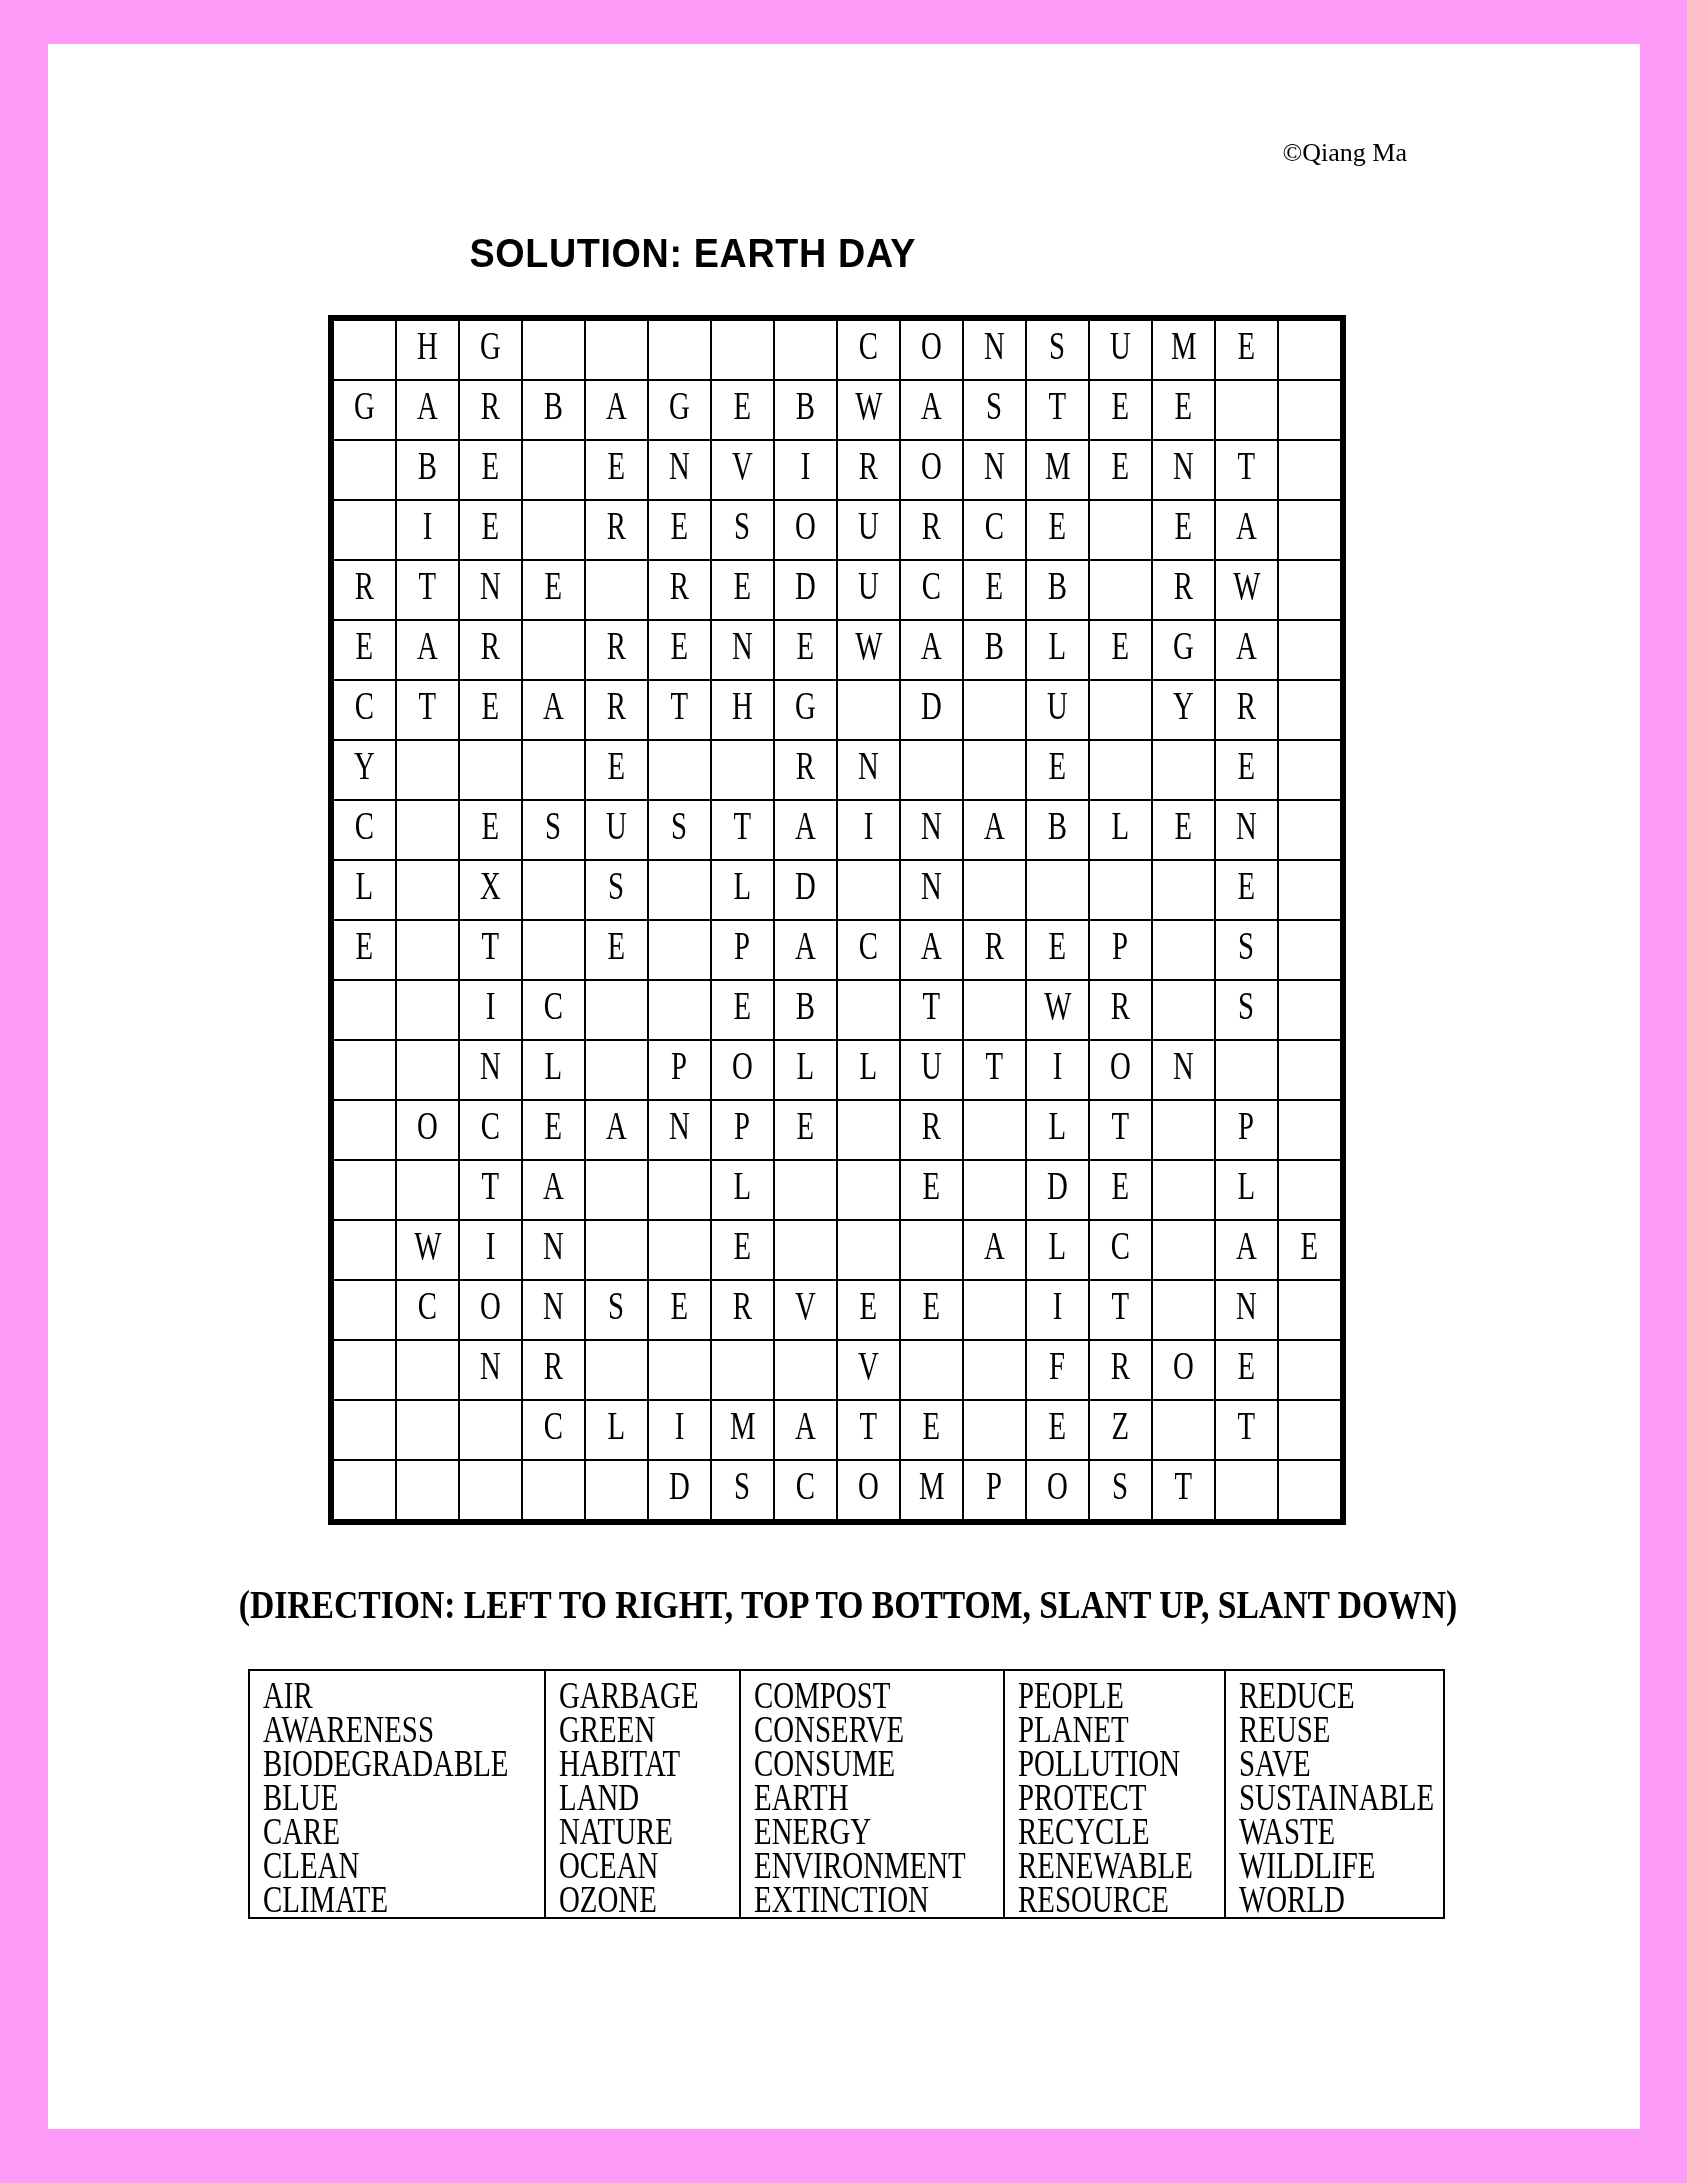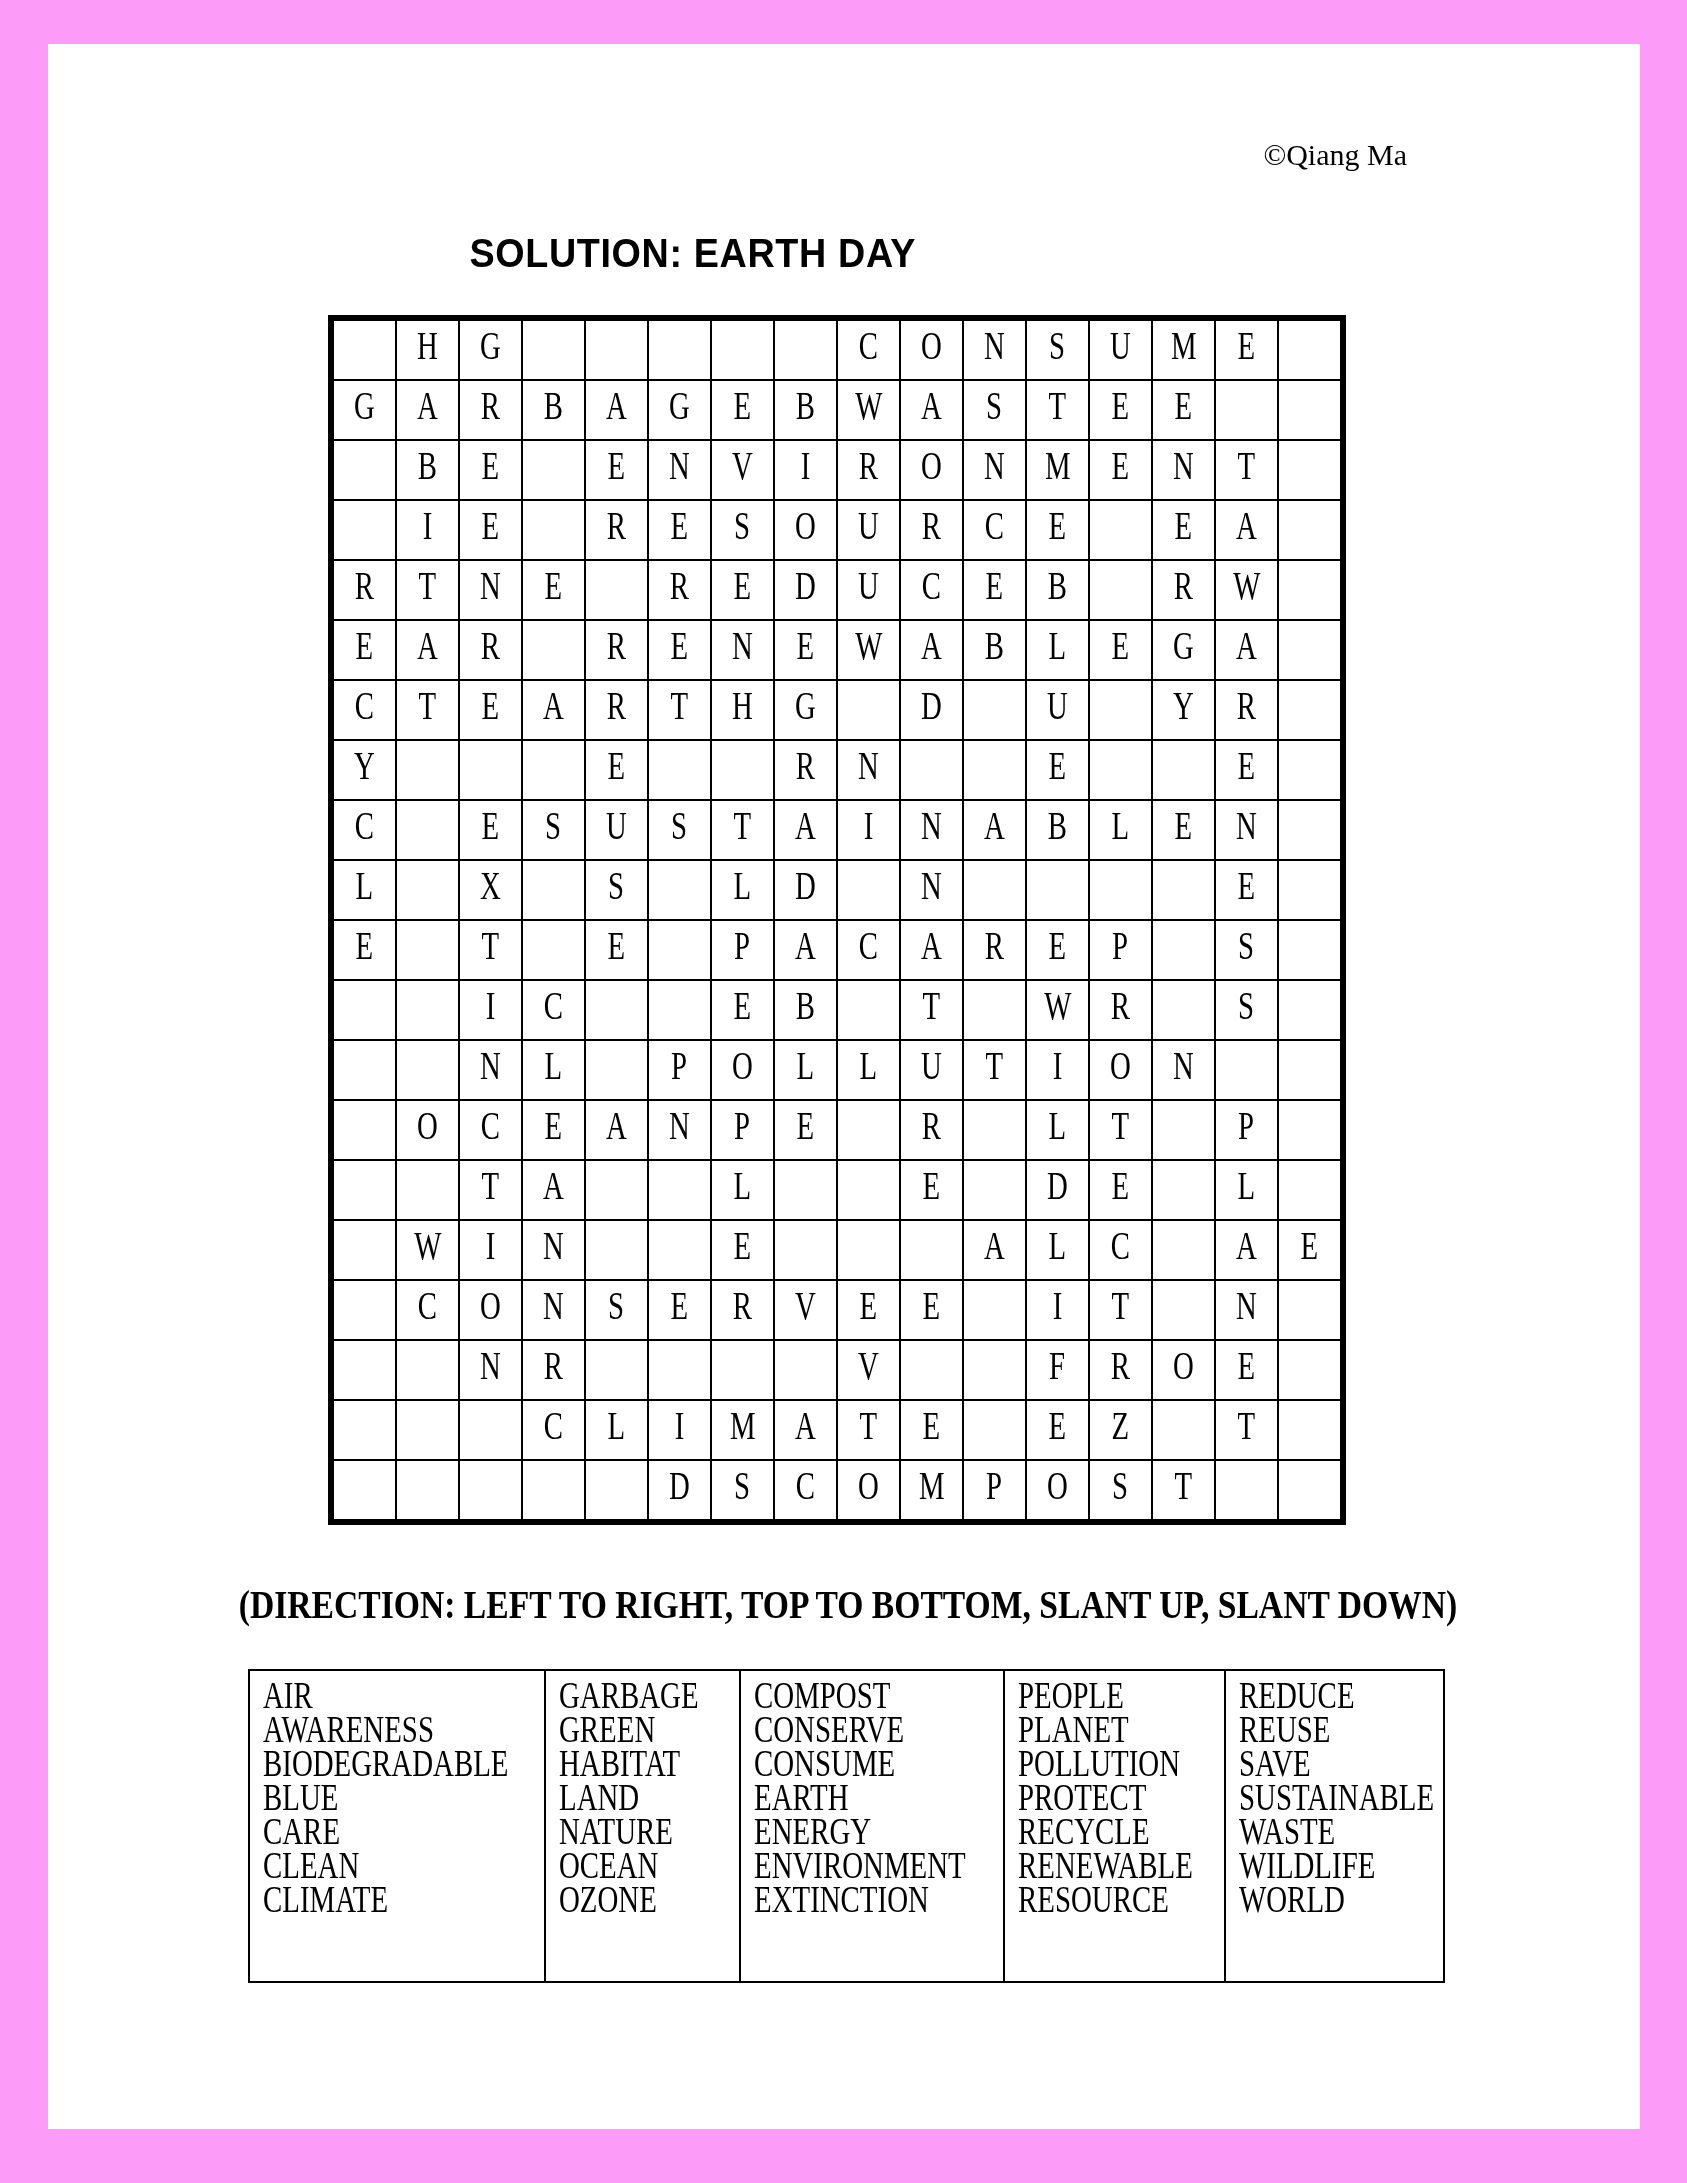--- a/index.html
+++ b/index.html
@@ -15,21 +15,21 @@
     position: absolute;
     left: 48px; top: 44px;
     width: 1592px; height: 2085px;
     background: #ffffff;
   }
   .copyright {
     position: absolute;
     top: 138px; left: 0;
     width: 1407px;
     text-align: right;
-    font-size: 30px;
+    font-size: 26px;
     letter-spacing: 0px;
   }
   .title-wrap {
     position: absolute;
     top: 230px; left: 0;
     width: 1386px;
     text-align: center;
   }
   .title {
     display: inline-block;
@@ -76,21 +76,21 @@
     display: inline-block;
     font-weight: bold;
     font-size: 41px;
     transform: scaleX(0.82);
     transform-origin: center;
     white-space: nowrap;
   }
   .wordbox {
     position: absolute;
     left: 248px; top: 1669px;
-    width: 1197px; height: 314px;
+    width: 1197px; height: 250px;
     border: 2.6px solid #000;
     box-sizing: border-box;
     display: flex;
     background: #fff;
   }
   .wordcol {
     box-sizing: border-box;
     border-right: 2px solid #000;
     padding: 6.6px 0 0 13.2px;
     overflow: hidden;

